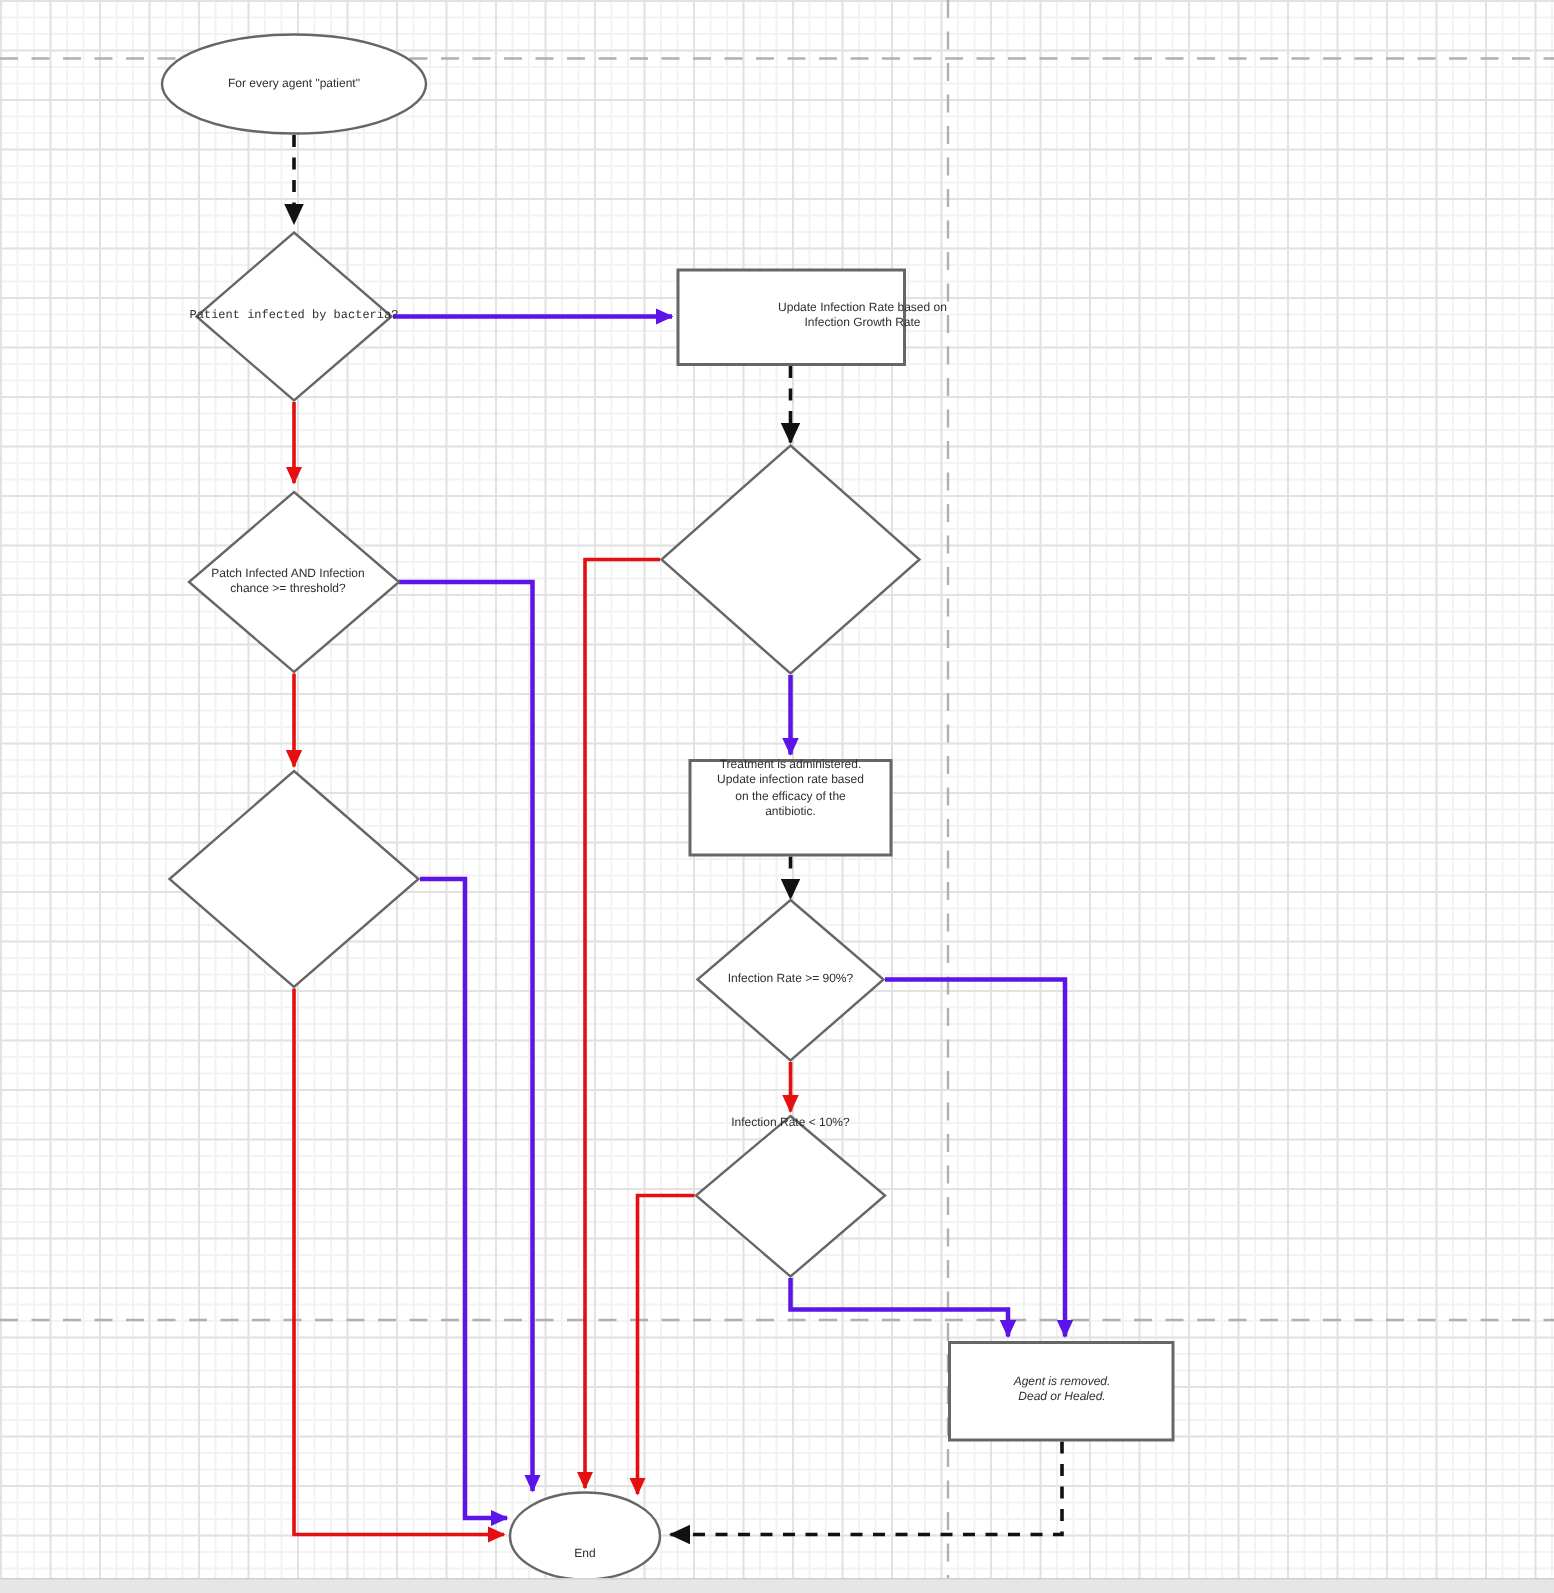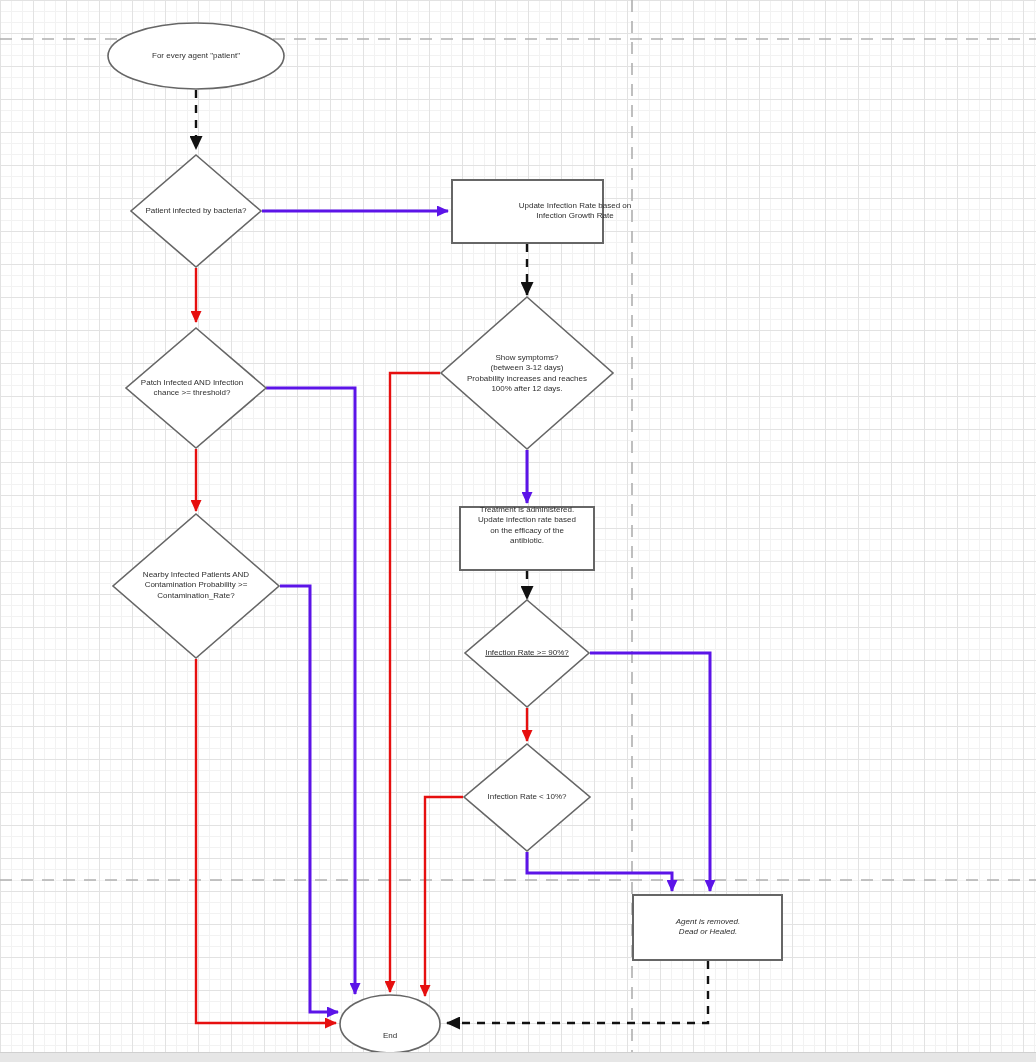--- a/index.html
+++ b/index.html
@@ -85,36 +85,29 @@
     <polygon class="shape" points="196,514 279,586 196,658 113,586"></polygon>
     <polygon class="shape" points="527,297 613,373 527,449 441,373"></polygon>
     <rect class="shape rect" x="460" y="507" width="134" height="63"></rect>
     <polygon class="shape" points="527,600 589,653 527,707 465,653"></polygon>
     <polygon class="shape" points="527,744 590,797 527,851 464,797"></polygon>
     <rect class="shape rect" x="633" y="895" width="149" height="65"></rect>
     <ellipse class="shape" cx="390" cy="1024" rx="50" ry="29"></ellipse>
   </svg>
 
   <div class="label" style="left:196px;top:56px;width:170px;">For every agent "patient"</div>
-  <div class="label" style="left:196px;top:211px;width:150px;">Patient infected by bacteria?</div>
+  <div class="label" style="left:196px;top:211px;width:150px;font-family:Liberation Mono, monospace;">Patient infected by bacteria?</div>
   <div class="label" style="left:527px;top:211px;width:120px;margin-left:48px;">Update Infection Rate based on
 Infection Growth Rate</div>
   <div class="label" style="left:192px;top:388px;width:160px;">Patch Infected AND Infection
 chance &gt;= threshold?</div>
-  <div class="label" style="left:196px;top:586px;width:180px;">Nearby Infected Patients AND
-Contamination Probability &gt;=
-Contamination_Rate?</div>
-  <div class="label" style="left:527px;top:374px;width:180px;">Show symptoms?
-(between 3-12 days)
-Probability increases and reaches
-100% after 12 days.</div>
   <div class="label" style="left:527px;top:526px;width:140px;">Treatment is administered.
 Update infection rate based
 on the efficacy of the
 antibiotic.</div>
-  <div class="label" style="left:527px;top:653px;width:140px;text-decoration:underline;">Infection Rate &gt;= 90%?</div>
-  <div class="label" style="left:527px;top:797px;width:140px;">Infection Rate &lt; 10%?</div>
+  <div class="label" style="left:527px;top:653px;width:140px;">Infection Rate &gt;= 90%?</div>
+  <div class="label" style="left:527px;top:749px;width:140px;">Infection Rate &lt; 10%?</div>
   <div class="label" style="left:708px;top:927px;width:140px;font-style:italic;">Agent is removed.
 Dead or Healed.</div>
   <div class="label" style="left:390px;top:1024px;width:80px;margin-top:12px;">End</div>
 
   <div class="bottom-strip"></div>
 </div>
 
 </body></html>

